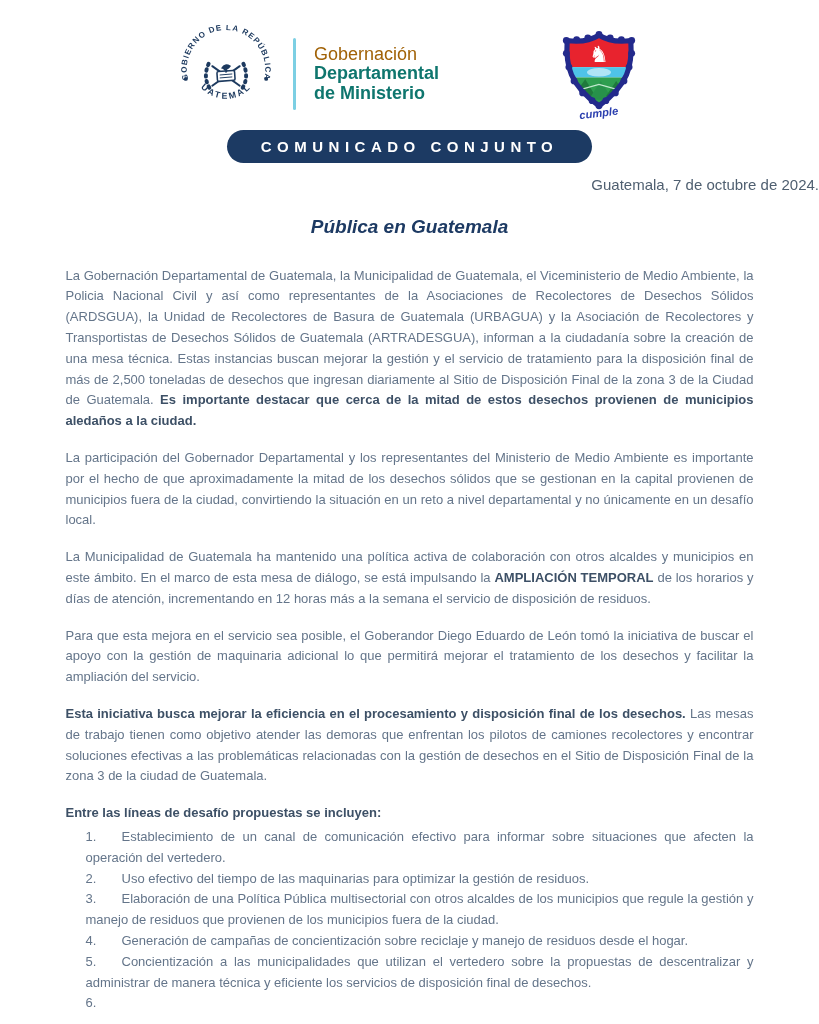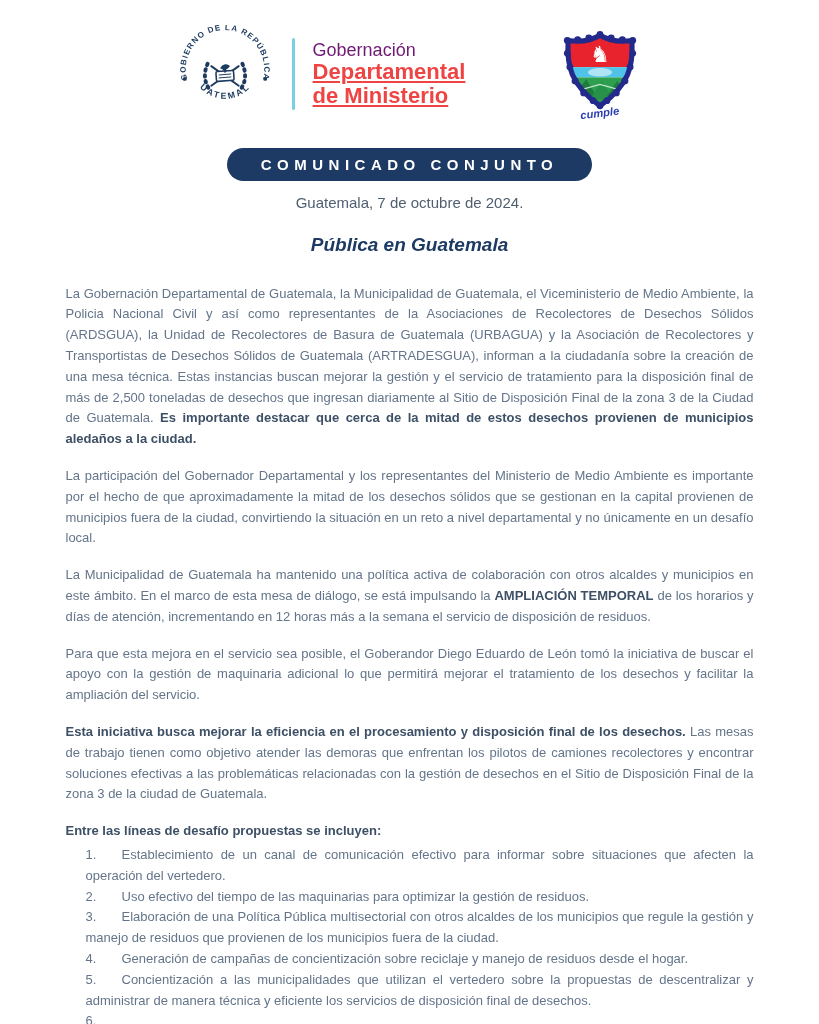--- a/index.html
+++ b/index.html
@@ -6,31 +6,31 @@
   .page{
     width:819px;height:1024px;margin:0 auto;background:#ffffff;
     font-family:"Liberation Sans","DejaVu Sans",sans-serif;
     overflow:hidden;box-sizing:border-box;padding-top:24px;
   }
   
   .header{display:flex;align-items:center;justify-content:center;gap:14px;height:100px;}
   .seal{width:98px;height:98px;flex:0 0 auto;}
   .divider{width:3px;height:72px;background:#7ccfe3;border-radius:2px;flex:0 0 auto;margin:0 4px;}
   .wordmark{display:flex;flex-direction:column;line-height:1.08;min-width:150px;}
-  .wordmark .light{color:#701a75;font-size:18px;font-weight:400;}
-  .wordmark .bold{color:#ef4444;font-size:22px;font-weight:700;text-decoration:underline;}
+  .wordmark .light{color:#a16207;font-size:18px;font-weight:400;}
+  .wordmark .bold{color:#0f766e;font-size:18px;font-weight:700;}
   .crest-wrap{margin-left:78px;display:flex;flex-direction:column;align-items:center;flex:0 0 auto;}
   .crest{width:86px;height:96px;}
   
-  .banner-row{display:flex;justify-content:center;margin-top:24px;align-items:flex-end;}
+  .banner-row{display:flex;justify-content:center;margin-top:6px;align-items:flex-end;}
   .banner{
     background:#1c3a63;color:#ffffff;font-weight:700;font-size:15px;
     letter-spacing:5.5px;padding:8px 34px;border-radius:18px;white-space:nowrap;
   }
-  .date-line{text-align:center;color:#4f5f70;font-size:15px;margin-top:13px;}
+  .date-line{text-align:right;color:#4f5f70;font-size:15px;margin-top:13px;}
   .doc-title{
     text-align:center;color:#1d3a63;font-weight:700;font-style:italic;
     font-size:19px;line-height:1.35;margin-top:21px;
   }
   
   .doc-body{
     width:688px;margin:26px auto 0 auto;text-align:justify;
     color:#64758a;font-size:13px;line-height:1.6;
   }
   .para{margin:0 0 16px 0;}

